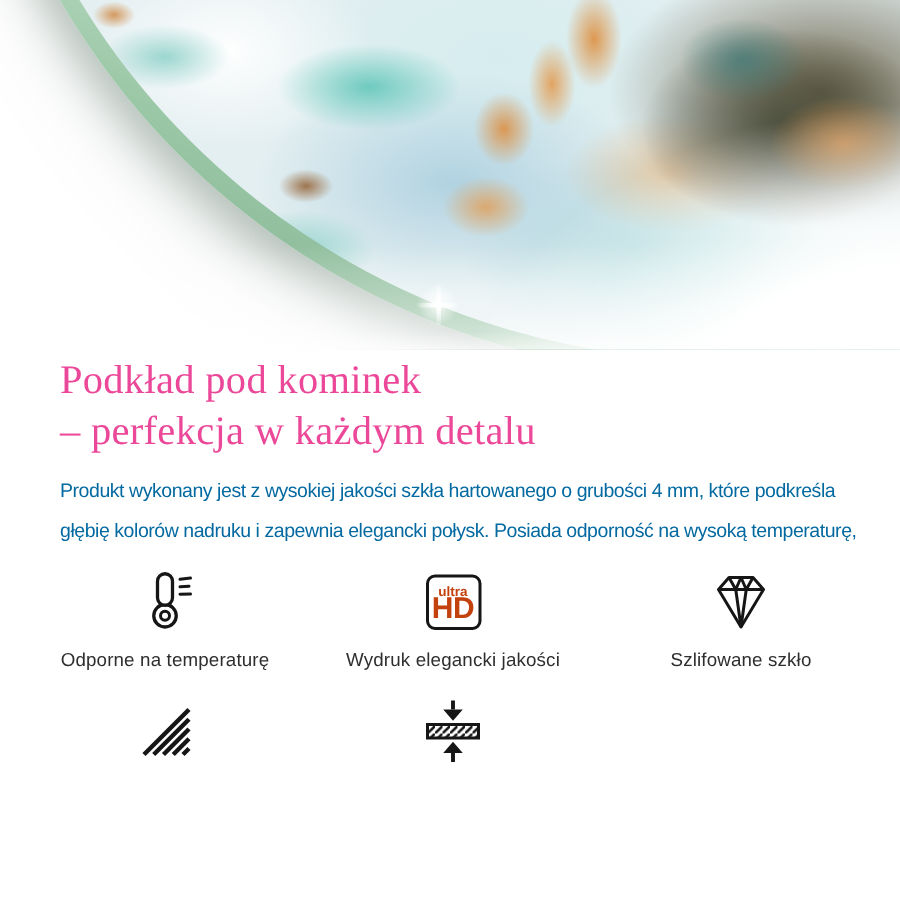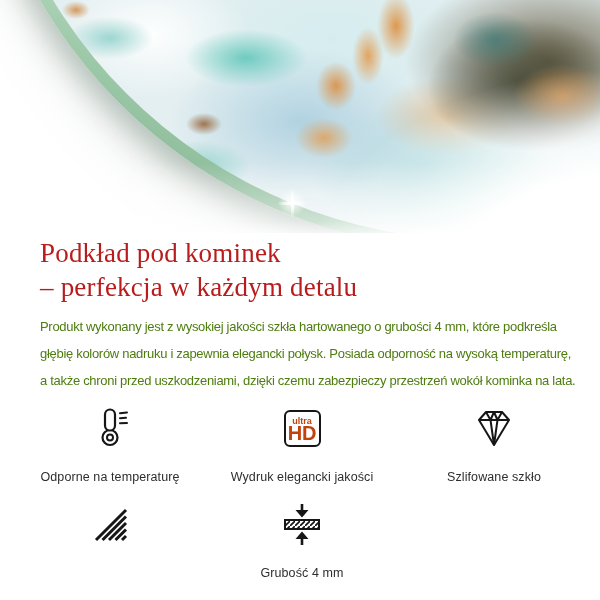--- a/index.html
+++ b/index.html
@@ -40,30 +40,30 @@
   .sparkle{position:absolute;left:277px;top:188px;width:30px;height:30px;
     background:radial-gradient(circle, rgba(255,255,255,.95) 0%, rgba(255,255,255,.45) 32%, rgba(255,255,255,0) 65%);}
   .sparkle::before{content:"";position:absolute;left:0;width:30px;top:13.5px;height:3px;
     background:linear-gradient(90deg, rgba(255,255,255,0), #fff 42% 58%, rgba(255,255,255,0));}
   .sparkle::after{content:"";position:absolute;top:0;height:30px;left:13.5px;width:3px;
     background:linear-gradient(180deg, rgba(255,255,255,0), #fff 42% 58%, rgba(255,255,255,0));}
 
   
   .content{position:relative;padding:0 40px;}
   .heading{margin:3px 0 0;font-family:"Liberation Serif","DejaVu Serif",serif;font-weight:400;
-    font-size:27px;line-height:34px;color:#b91c1c;letter-spacing:.2px;}
+    font-size:27px;line-height:34px;color:#ec4899;letter-spacing:.2px;}
   .heading span{display:block;}
   .description{margin-top:9px;}
-  .description-line{white-space:nowrap;font-size:13px;letter-spacing:-0.3px;line-height:27px;color:#4d7c0f;}
+  .description-line{white-space:nowrap;font-size:13px;letter-spacing:-0.3px;line-height:27px;color:#0369a1;}
 
   
   .features{margin:10px -30px 0 -26px;display:grid;grid-template-columns:repeat(3,1fr);row-gap:16px;}
   .feature{text-align:center;}
   .icon-wrap{height:48px;display:flex;align-items:center;justify-content:center;}
-  .feature-label{font-size:12.5px;color:#2e2e2e;margin-top:18px;letter-spacing:.1px;}
+  .feature-label{font-size:12.5px;color:#2e2e2e;margin-top:8px;letter-spacing:.1px;}
   .icon-svg{display:block;}
   .uhd-box{width:33px;height:33px;border:2.5px solid #161616;border-radius:6px;
     display:flex;flex-direction:column;align-items:center;justify-content:center;color:#c2410c;}
   .uhd-top{font-size:9px;font-weight:bold;line-height:10px;letter-spacing:0;}
   .uhd-hd{font-size:20px;font-weight:bold;line-height:14px;letter-spacing:-.2px;}
 </style>
 </head>
 <body>
 
 <div class="page">
@@ -77,21 +77,20 @@
 
   <div class="content">
     <h1 class="heading">
       <span>Podkład pod kominek</span>
       <span>– perfekcja w każdym detalu</span>
     </h1>
 
     <div class="description">
       <div class="description-line">Produkt wykonany jest z wysokiej jakości szkła hartowanego o grubości 4 mm, które podkreśla</div>
       <div class="description-line">głębię kolorów nadruku i zapewnia elegancki połysk. Posiada odporność na wysoką temperaturę,</div>
-      <div class="description-line">a także chroni przed uszkodzeniami, dzięki czemu zabezpieczy przestrzeń wokół kominka na lata.</div>
     </div>
 
     <div class="features">
 
       <div class="feature">
         <div class="icon-wrap">
           <svg class="icon-svg" width="40" height="44" viewBox="0 0 40 44" fill="none" stroke="#161616" stroke-width="2.2">
             <circle cx="20" cy="31.5" r="7.5"></circle>
             <rect x="15" y="3.5" width="10" height="21" rx="5" fill="#ffffff"></rect>
             <circle cx="20" cy="31.5" r="3" stroke-width="2"></circle>
@@ -148,18 +147,17 @@
                 <path d="M-1 6 L6 -1" stroke="#161616" stroke-width="1.7"></path>
               </pattern>
             </defs>
             <path d="M22 3 V9" stroke="#161616" stroke-width="2.6"></path>
             <polygon points="15.5,9 28.5,9 22,16.5" fill="#161616"></polygon>
             <rect x="5" y="19" width="34" height="9" fill="url(#hatch-thick)" stroke="#161616" stroke-width="2"></rect>
             <polygon points="15.5,38 28.5,38 22,30.5" fill="#161616"></polygon>
             <path d="M22 38 V44" stroke="#161616" stroke-width="2.6"></path>
           </svg>
         </div>
-        <div class="feature-label">Grubość 4 mm</div>
       </div>
 
     </div>
   </div>
 </div>
 
 </body></html>

